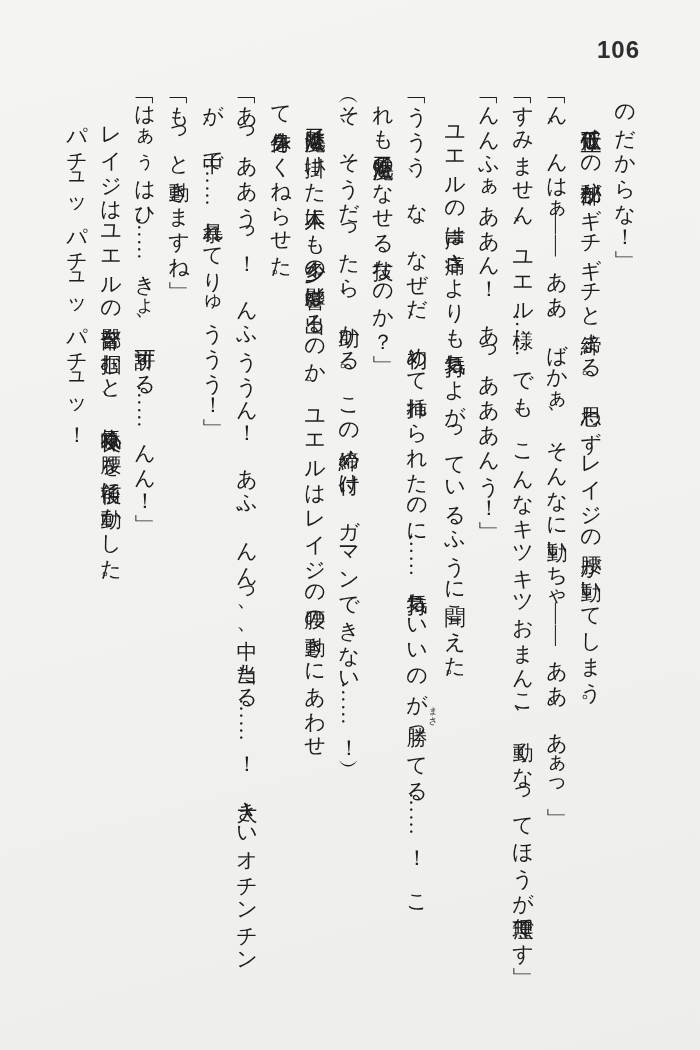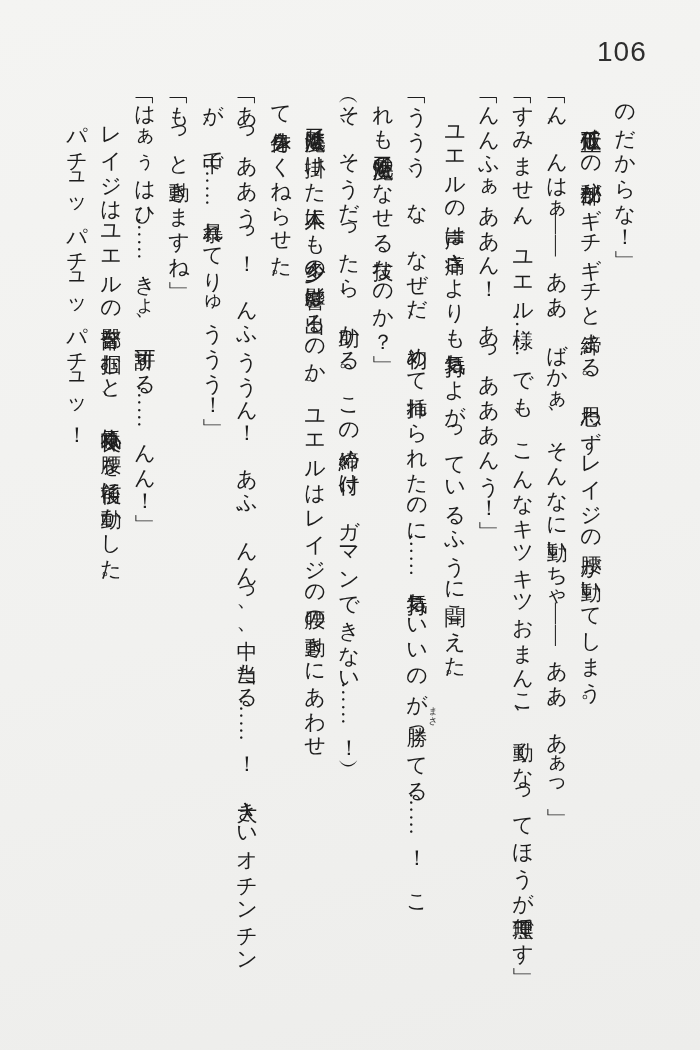--- a/index.html
+++ b/index.html
@@ -13,22 +13,22 @@
     position: relative;
     width: 700px;
     height: 1050px;
     background: linear-gradient(165deg, #f4f4f2 0%, #f1f1ef 55%, #ededeb 100%);
   }
   .page-number {
     position: absolute;
     top: 36px;
     left: 597px;
     font-family: "Liberation Sans", sans-serif;
-    font-size: 28px;
-    font-weight: normal;
+    font-size: 24px;
+    font-weight: bold;
     color: #2e2e2e;
     letter-spacing: 1px;
   }
   .text-area {
     position: absolute;
     top: 90px;
     right: 58px;
     width: 582px;
     height: 935px;
     writing-mode: vertical-rl;

